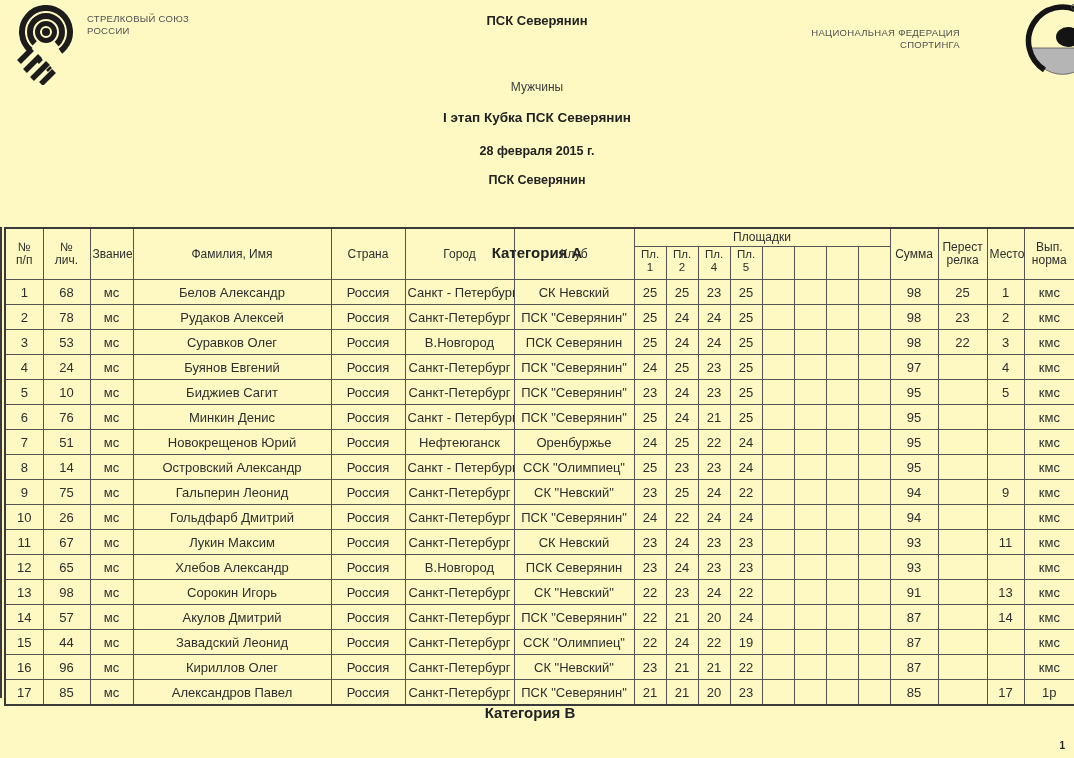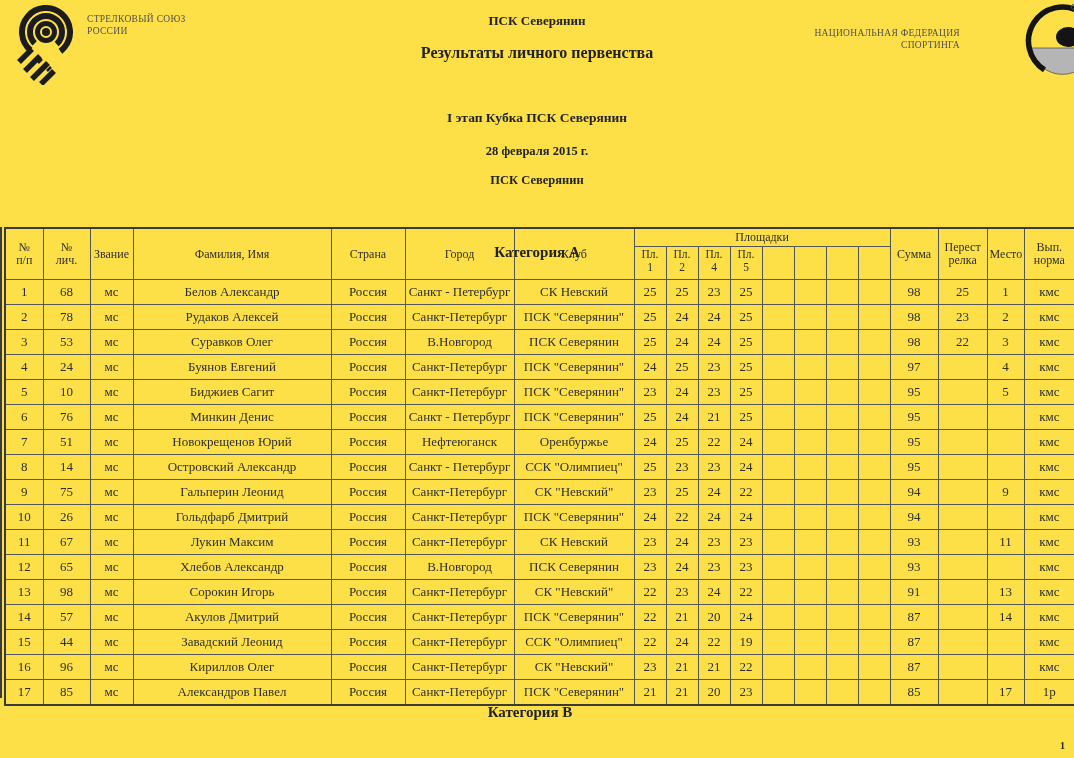--- a/index.html
+++ b/index.html
@@ -1,19 +1,19 @@
 <!DOCTYPE html>
 <html><head>
 <meta charset="utf-8">
 <style>
   html,body { margin:0; padding:0; background:#e8e8e8; }
   .page {
     position:relative; width:1074px; height:758px; margin:0 auto;
-    background:#fde047; overflow:hidden;
-    font-family:Liberation Serif, serif; color:#222;
+    background:#fef9c3; overflow:hidden;
+    font-family:Liberation Sans, sans-serif; color:#222;
   }
   
   .logo-left { position:absolute; left:13px; top:5px; width:64px; height:80px; }
   .org-left {
     position:absolute; left:87px; top:13px; font-size:9.5px; line-height:12px;
     color:#4f4f4f; letter-spacing:.3px;
   }
   .org-right {
     position:absolute; right:114px; top:27px; font-size:9.5px; line-height:12px;
     color:#4f4f4f; letter-spacing:.3px; text-align:right;
@@ -95,21 +95,21 @@
 
   <svg class="logo-right" viewBox="0 0 82 82">
     <path d="M 9,47 A 32,32 0 0 0 72,47 Z" fill="#b5b5b5" stroke="#555" stroke-width="0.8"></path>
     <ellipse cx="46" cy="36" rx="12" ry="10" fill="#141414"></ellipse>
     <circle cx="40.5" cy="40" r="34" fill="none" stroke="#141414" stroke-width="5.5" stroke-dasharray="176 38" transform="rotate(122 40.5 40)"></circle>
     <circle cx="52" cy="6" r="2.6" fill="none" stroke="#444" stroke-width="1"></circle>
     <line x1="58" y1="4" x2="61" y2="7" stroke="#444" stroke-width="1"></line>
   </svg>
 
   <div class="ttl t-club">ПСК Северянин</div>
-  <div class="ttl t-doc">Результаты личного первенства</div>
+  <div class="ttl t-gender">Мужчины</div>
   <div class="ttl t-stage">I этап Кубка ПСК Северянин</div>
   <div class="ttl t-date">28 февраля 2015 г.</div>
   <div class="ttl t-venue">ПСК Северянин</div>
   <div class="ttl t-cat">Категория А</div>
 
   <div class="edge-line"></div>
   <table class="results">
     <colgroup>
       <col style="width:38px">
         <col style="width:47px">

